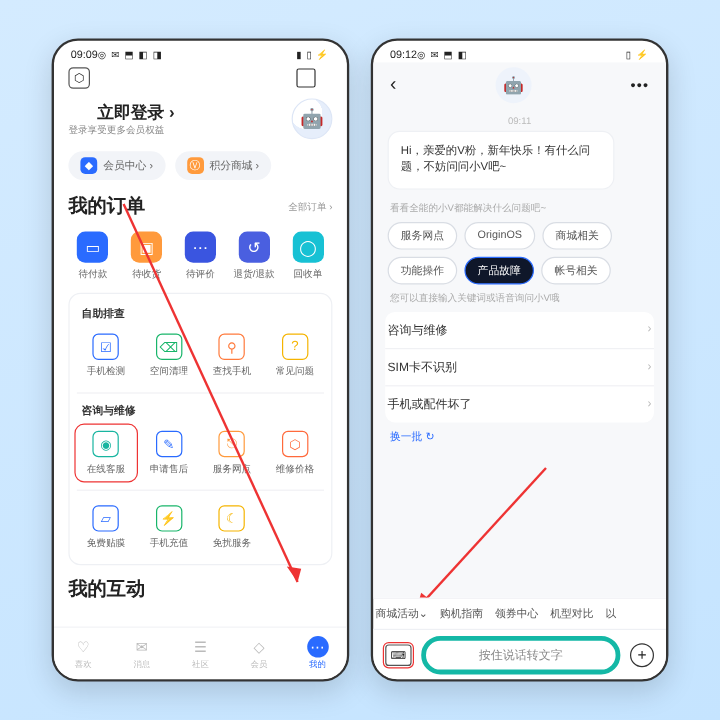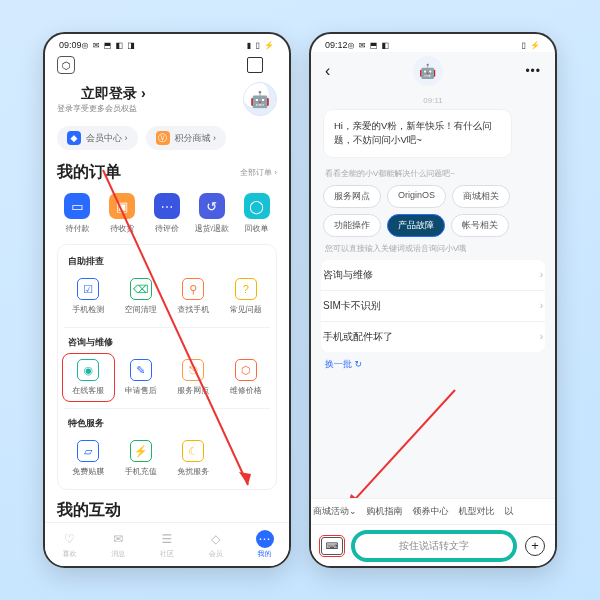--- a/index.html
+++ b/index.html
@@ -51,21 +51,21 @@
   .bn .nic { width:18px;height:18px;border-radius:50%;display:flex;align-items:center;justify-content:center;font-size:12px; }
   .arrow { position:absolute; pointer-events:none; }
   
   .chat-head { display:flex;align-items:center;justify-content:space-between;padding:4px 2px 6px; }
   .chat-head .av { width:30px;height:30px;border-radius:50%;background:#eef3fb;display:flex;align-items:center;justify-content:center;font-size:14px; }
   .tstamp { text-align:center;font-size:8px;color:#bbb;margin:4px 0; }
   .bubble { background:#fff;border:1px solid #eef0f4;border-radius:10px;padding:9px 10px;font-size:9.5px;line-height:1.5;color:#333;margin-bottom:10px;max-width:86%; }
   .hint { font-size:8px;color:#aaa;margin:4px 2px 6px; }
   .chiprow { display:flex;flex-wrap:wrap;gap:6px;margin-bottom:6px; }
   .chip { border:1px solid #d9dde4;border-radius:13px;padding:4px 10px;font-size:9px;color:#555;background:#fff; }
-  .chip.sel { background:#0c4a6e;color:#fff;border-color:#2a6bff; }
+  .chip.sel { background:#0f172a;color:#fff;border-color:#2a6bff; }
   .listitem { display:flex;justify-content:space-between;align-items:center;padding:8px 2px;font-size:10px;color:#333; }
   .listitem .ar { color:#bbb;font-size:10px; }
   .listdiv { height:1px;background:#f0f1f4; }
   .refresh { font-size:9px;color:#2a6bff;margin:6px 2px; }
   .sugrow { display:flex;gap:10px;font-size:9px;color:#555;padding:6px 2px;overflow:hidden;white-space:nowrap;border-top:1px solid #f0f1f4; }
   .inputbar { height:42px;border-top:1px solid #eef0f4;display:flex;align-items:center;gap:8px;padding:0 10px;background:#fff; }
   .kbd { width:22px;height:18px;border:1.5px solid #555;border-radius:3px;display:flex;align-items:center;justify-content:center;font-size:9px; }
   .vinput { flex:1;border:4px solid #14b8a6;border-radius:16px;padding:5px 0;text-align:center;font-size:10px;color:#888;background:#fff; }
   .plus { width:20px;height:20px;border:1.5px solid #333;border-radius:50%;display:flex;align-items:center;justify-content:center;font-size:13px; }
   svg.red-arrow line { stroke:#e33; stroke-width:2; }
@@ -168,21 +168,20 @@
         <div class="gi">
             <div class="smallic" style="border-color:#ff9a3c;color:#ff9a3c">⎋</div>
             <div class="lb">服务网点</div>
           </div>
         <div class="gi">
             <div class="smallic" style="border-color:#ff6a3c;color:#ff6a3c">⬡</div>
             <div class="lb">维修价格</div>
           </div>
       </div>
       <div class="divider"></div>
-      <div class="subh">特色服务</div>
       <div class="grid4">
         <div class="gi">
             <div class="smallic" style="border-color:#2a6bff;color:#2a6bff">▱</div>
             <div class="lb">免费贴膜</div>
           </div>
         <div class="gi">
             <div class="smallic" style="border-color:#18b56a;color:#18b56a">⚡</div>
             <div class="lb">手机充值</div>
           </div>
         <div class="gi">

